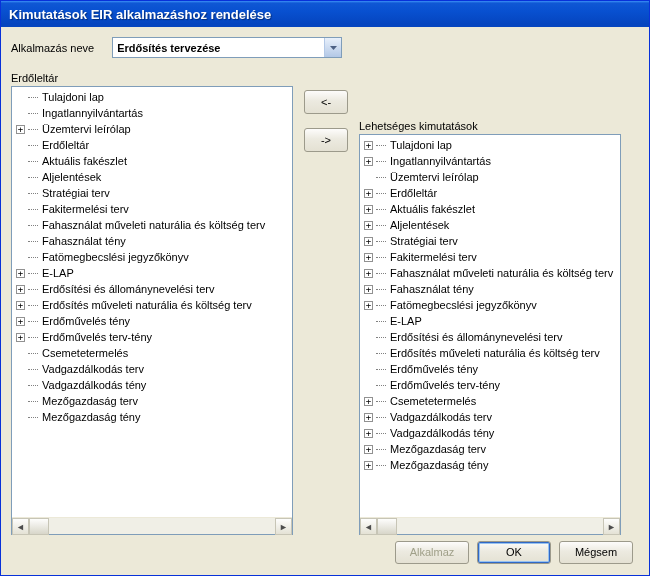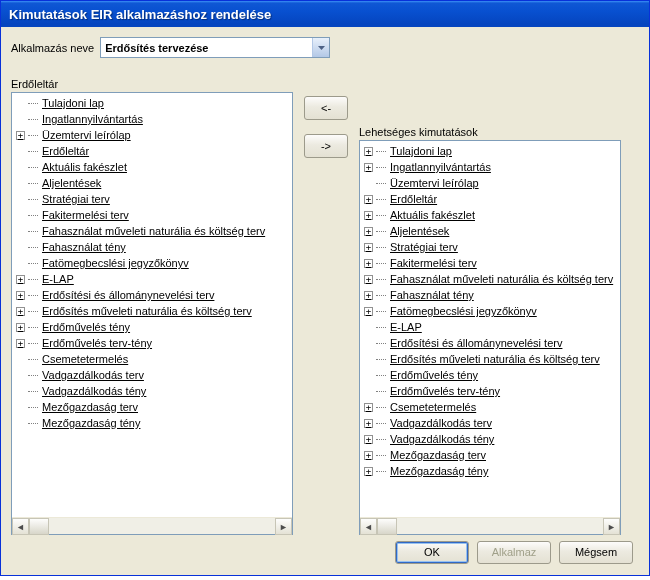--- a/index.html
+++ b/index.html
@@ -32,22 +32,22 @@
 .client {
   flex: 1;
   background: #ece9d8;
   padding: 10px 10px 6px 10px;
   display: flex;
   flex-direction: column;
 }
 .row-top {
   display: flex;
   align-items: center;
-  gap: 6px;
-  margin-bottom: 20px;
+  gap: 18px;
+  margin-bottom: 14px;
 }
 .label { color: #000; }
 .combo {
   width: 230px;
   height: 21px;
   border: 1px solid #7f9db9;
   background: #fff;
   display: flex;
   align-items: center;
   justify-content: space-between;
@@ -91,21 +91,20 @@
   overflow: hidden;
   padding: 2px 0 2px 0;
   position: relative;
 }
 .tree-item {
   display: flex;
   align-items: center;
   height: 16px;
   padding-left: 4px;
   white-space: nowrap;
-  text-decoration: underline;
 }
 .expander {
   width: 9px;
   height: 9px;
   border: 1px solid #919191;
   display: inline-flex;
   align-items: center;
   justify-content: center;
   color: #000;
   font-size: 9px;
@@ -447,25 +446,25 @@
             <div class="sthumb-l"></div>
             <div class="strack"></div>
             <div class="sbtn">►</div>
           </div>
         </div>
       </div>
 
     </div>
 
     <div class="footer">
+      <div class="btn disabled">
+        <span>Alkalmaz</span>
+      </div>
       <div class="btn default">
         <span>OK</span>
       </div>
-      <div class="btn disabled">
-        <span>Alkalmaz</span>
-      </div>
       <div class="btn">
         <span>Mégsem</span>
       </div>
     </div>
 
   </div>
 </div>
 
 </body></html>

